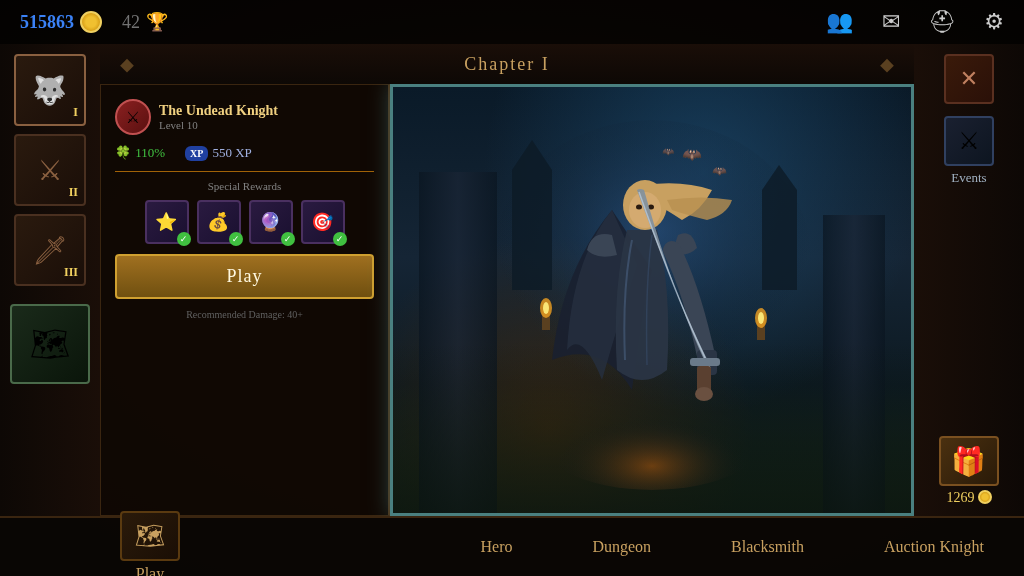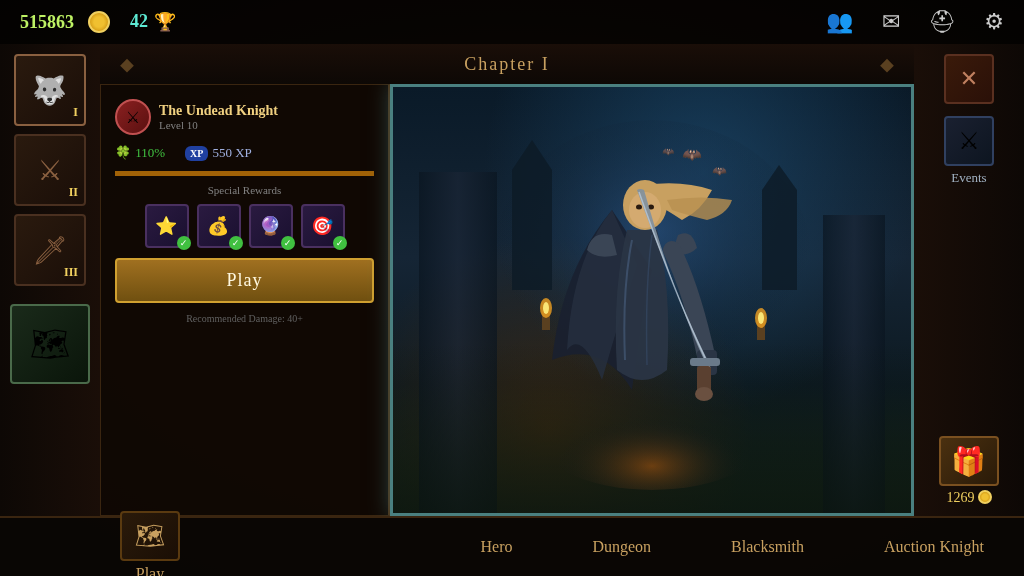--- a/index.html
+++ b/index.html
@@ -33,39 +33,39 @@
       z-index: 10;
     }
     .top-bar-left {
       display: flex;
       align-items: center;
       gap: 20px;
     }
     .currency {
       display: flex;
       align-items: center;
-      gap: 14px;
-      color: #bef264;
+      gap: 6px;
+      color: #3b82f6;
       font-size: 18px;
       font-weight: bold;
     }
     .coin-icon {
       width: 22px;
       height: 22px;
       background: radial-gradient(circle, #f0c030 40%, #c08000 100%);
       border-radius: 50%;
       border: 2px solid #f0d060;
     }
     .trophy-val {
       display: flex;
-      align-items: flex-start;
+      align-items: center;
       gap: 6px;
-      color: #5eead4;
+      color: #737373;
       font-size: 18px;
-      font-weight: bold;
+      font-weight: normal;
     }
     .trophy-icon {
       font-size: 18px;
     }
     .top-bar-right {
       margin-left: auto;
       display: flex;
       align-items: center;
       gap: 28px;
     }
@@ -356,21 +356,21 @@
       font-size: 10px;
       font-weight: bold;
       padding: 2px 5px;
       border-radius: 6px;
     }
     .xp-val {
       color: #a0b0e0;
       font-size: 13px;
     }
     .rewards-section {
-      border-top: 5px solid #a16207;
+      border-top: 1px solid #a16207;
       padding-top: 8px;
     }
     .rewards-label {
       color: #808080;
       font-size: 11px;
       text-align: center;
       margin-bottom: 8px;
     }
     .rewards-row {
       display: flex;

